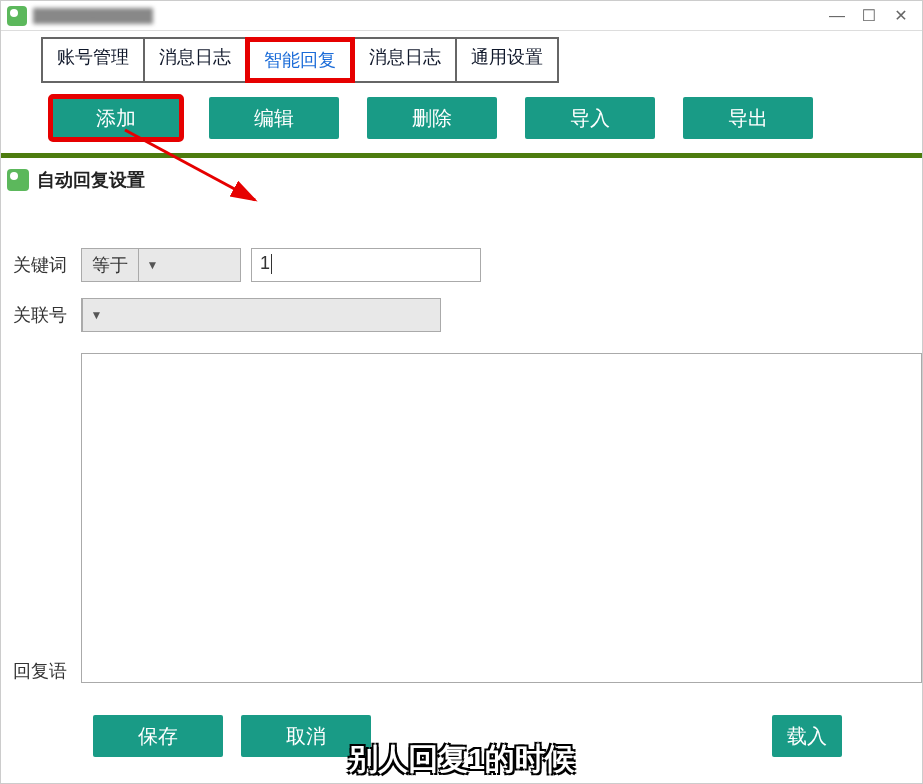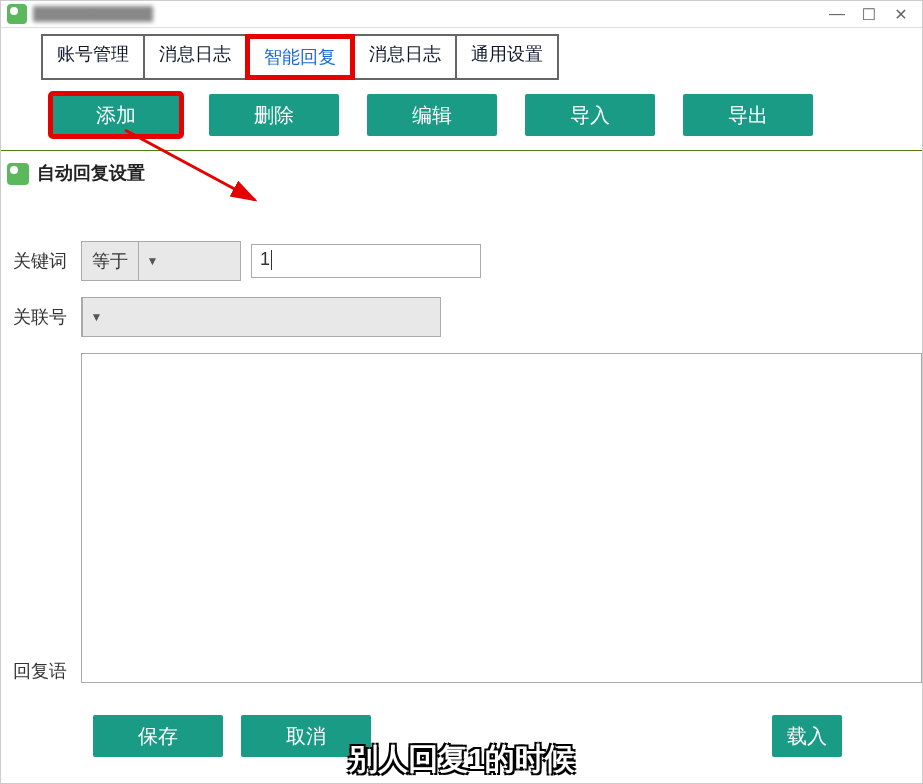--- a/index.html
+++ b/index.html
@@ -15,29 +15,29 @@
     .win-btn { width: 30px; height: 24px; display: flex; align-items: center; justify-content: center; font-size: 16px; color: #666; cursor: pointer; }
     
     .tabs-row { display: flex; padding: 6px 40px 0 40px; background: #fff; }
     .tab { border: 2px solid #666; padding: 6px 14px; font-size: 18px; color: #0f172a; cursor: pointer; background: #fff; margin-right: -2px; }
     .tab.highlighted { border: 5px solid #e60000; color: #1a6bd8; position: relative; z-index: 2; }
     
     .toolbar { display: flex; gap: 28px; padding: 14px 50px; background: #fff; }
     .btn-teal { background: #199b86; color: #fff; border: none; width: 130px; height: 42px; font-size: 20px; cursor: pointer; border-radius: 2px; }
     .btn-teal.highlighted { outline: 5px solid #e60000; outline-offset: -2px; }
     
-    .section-header { display: flex; align-items: flex-end; padding: 10px 6px 6px 6px; border-top: 1px solid #4d7c0f; }
+    .section-header { display: flex; align-items: center; padding: 10px 6px 6px 6px; border-top: 5px solid #4d7c0f; }
     .section-icon { width: 22px; height: 22px; background: #5cb85c; border-radius: 4px; margin-right: 8px; position: relative; }
     .section-icon::before { content: ""; position: absolute; left: 3px; top: 3px; width: 8px; height: 8px; background: #fff; border-radius: 50%; }
     .section-title { font-size: 18px; font-weight: bold; color: #222; }
     
     .form-area { padding: 50px 0 10px 12px; background: #fff; flex: 1; display: flex; flex-direction: column; }
     .form-row { display: flex; align-items: center; margin-bottom: 16px; }
     .form-label { width: 68px; font-size: 18px; color: #333; text-align: left; }
-    .select-box { position: relative; display: inline-flex; align-items: stretch; height: 40px; background: #e8e8e8; border: 1px solid #aaa; }
+    .select-box { position: relative; display: inline-flex; align-items: stretch; height: 34px; background: #e8e8e8; border: 1px solid #aaa; }
     .select-box .sel-text { padding: 4px 10px; font-size: 18px; color: #333; display: flex; align-items: center; }
     .select-box .sel-arrow { width: 28px; border-left: 1px solid #aaa; display: flex; align-items: center; justify-content: center; color: #555; font-size: 12px; cursor: pointer; }
     .sel1 { width: 160px; }
     .sel2 { width: 360px; }
     .text-input { height: 34px; border: 1px solid #aaa; padding: 4px 8px; font-size: 18px; color: #333; background: #fff; margin-left: 10px; width: 230px; }
     .text-input .cursor-bar { display: inline-block; width: 1px; height: 20px; background: #333; vertical-align: middle; margin-left: 1px; }
     
     .reply-row { display: flex; align-items: flex-end; flex: 1; }
     .reply-textarea { flex: 1; height: 330px; border: 1px solid #aaa; background: #fff; resize: none; font-size: 16px; padding: 6px; }
     
@@ -66,22 +66,22 @@
   <div class="tabs-row">
     <div class="tab">账号管理</div>
     <div class="tab">消息日志</div>
     <div class="tab highlighted">智能回复</div>
     <div class="tab">消息日志</div>
     <div class="tab">通用设置</div>
   </div>
 
   <div class="toolbar">
     <button class="btn-teal highlighted">添加</button>
+    <button class="btn-teal">编辑</button>
     <button class="btn-teal">删除</button>
-    <button class="btn-teal">编辑</button>
     <button class="btn-teal">导入</button>
     <button class="btn-teal">导出</button>
   </div>
 
   <svg class="annotation-arrow" width="160" height="90">
     <defs>
       <marker id="ah" markerWidth="10" markerHeight="10" refX="8" refY="3" orient="auto">
         <path d="M0,0 L0,6 L9,3 z" fill="#e60000"></path>
       </marker>
     </defs>

